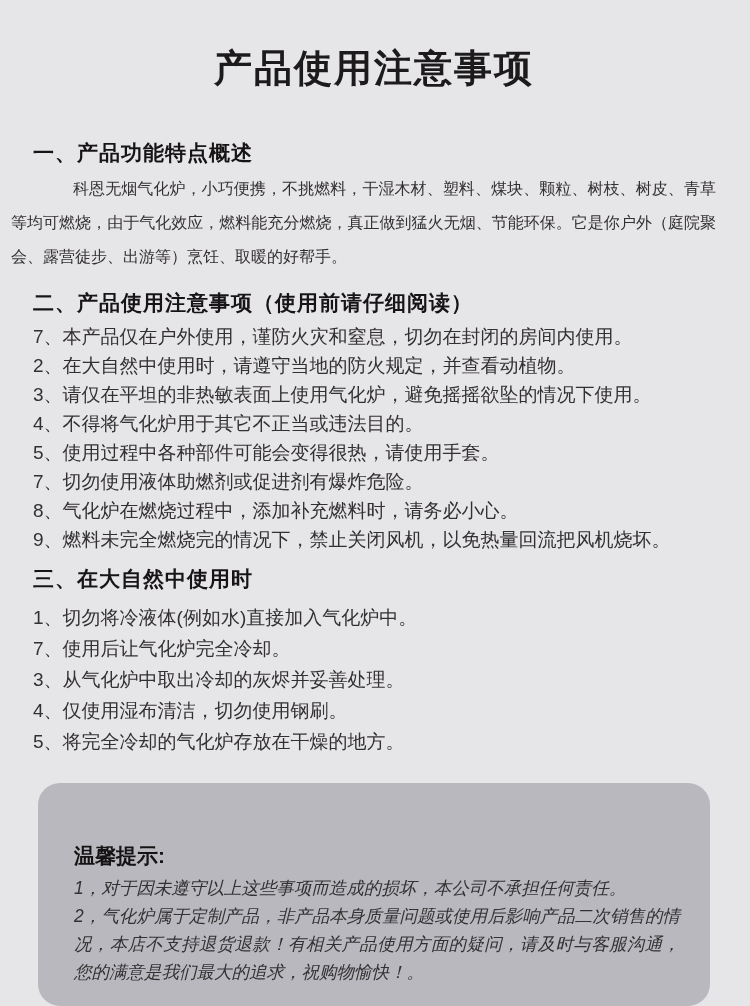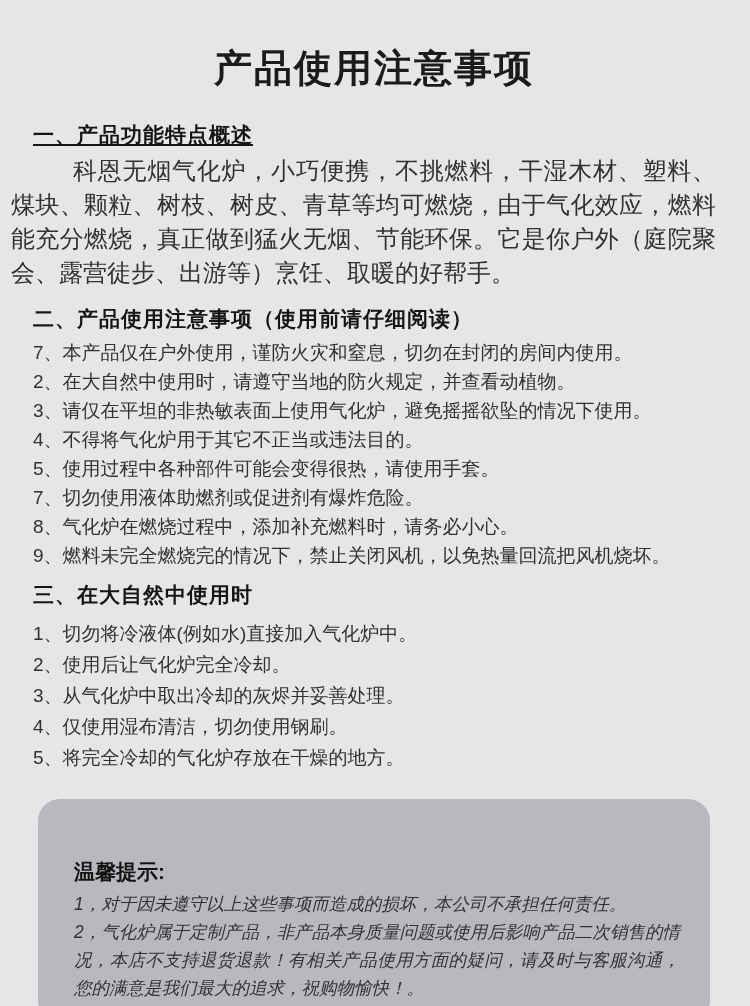--- a/index.html
+++ b/index.html
@@ -30,26 +30,26 @@
     padding: 0 32px 0 33px;
   }
   .section-heading {
     margin: 0;
     font-size: 21px;
     line-height: 26px;
     font-weight: bold;
     letter-spacing: 1px;
     color: #171415;
   }
-  .sh-1 { margin-top: 32px; text-decoration: underline; }
+  .sh-1 { margin-top: 50px; }
   .sh-2 { margin-top: 16px; }
   .sh-3 { margin-top: 12px; }
   .intro {
     margin: 6px 0 0 -22px;
-    font-size: 24px;
+    font-size: 16px;
     line-height: 34px;
     text-align: justify;
     text-indent: 62px;
     color: #333031;
   }
   .items { margin-top: 6px; }
   .items p {
     margin: 0;
     font-size: 19px;
     color: #333031;
@@ -100,21 +100,21 @@
       <p>4、不得将气化炉用于其它不正当或违法目的。</p>
       <p>5、使用过程中各种部件可能会变得很热，请使用手套。</p>
       <p>7、切勿使用液体助燃剂或促进剂有爆炸危险。</p>
       <p>8、气化炉在燃烧过程中，添加补充燃料时，请务必小心。</p>
       <p>9、燃料未完全燃烧完的情况下，禁止关闭风机，以免热量回流把风机烧坏。</p>
     </div>
 
     <h2 class="section-heading sh-3">三、在大自然中使用时</h2>
     <div class="items loose">
       <p>1、切勿将冷液体(例如水)直接加入气化炉中。</p>
-      <p>2、使用后让气化炉完全冷却。</p>
+      <p>7、使用后让气化炉完全冷却。</p>
       <p>3、从气化炉中取出冷却的灰烬并妥善处理。</p>
       <p>4、仅使用湿布清洁，切勿使用钢刷。</p>
       <p>5、将完全冷却的气化炉存放在干燥的地方。</p>
     </div>
 
   </div>
 
   <div class="tip-box">
     <div class="tip-heading">温馨提示:</div>
     <div class="tip-items">

